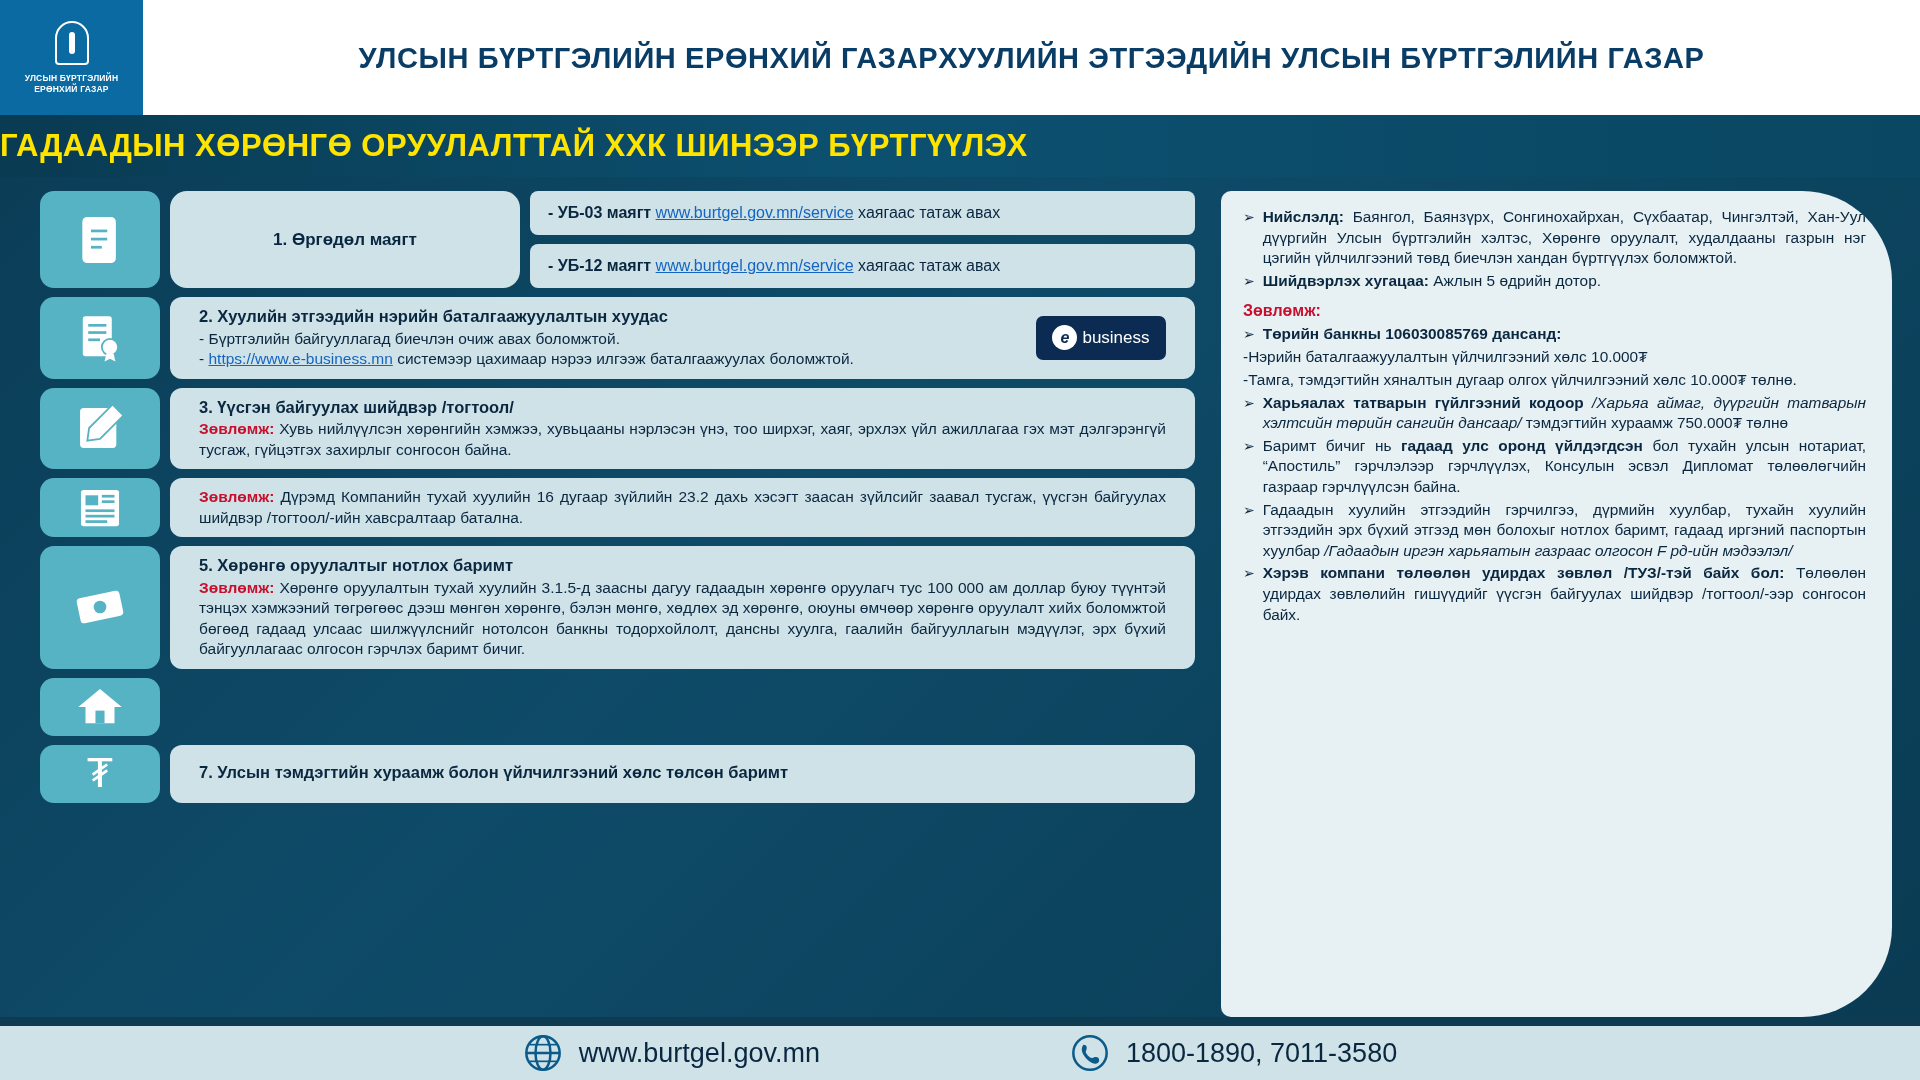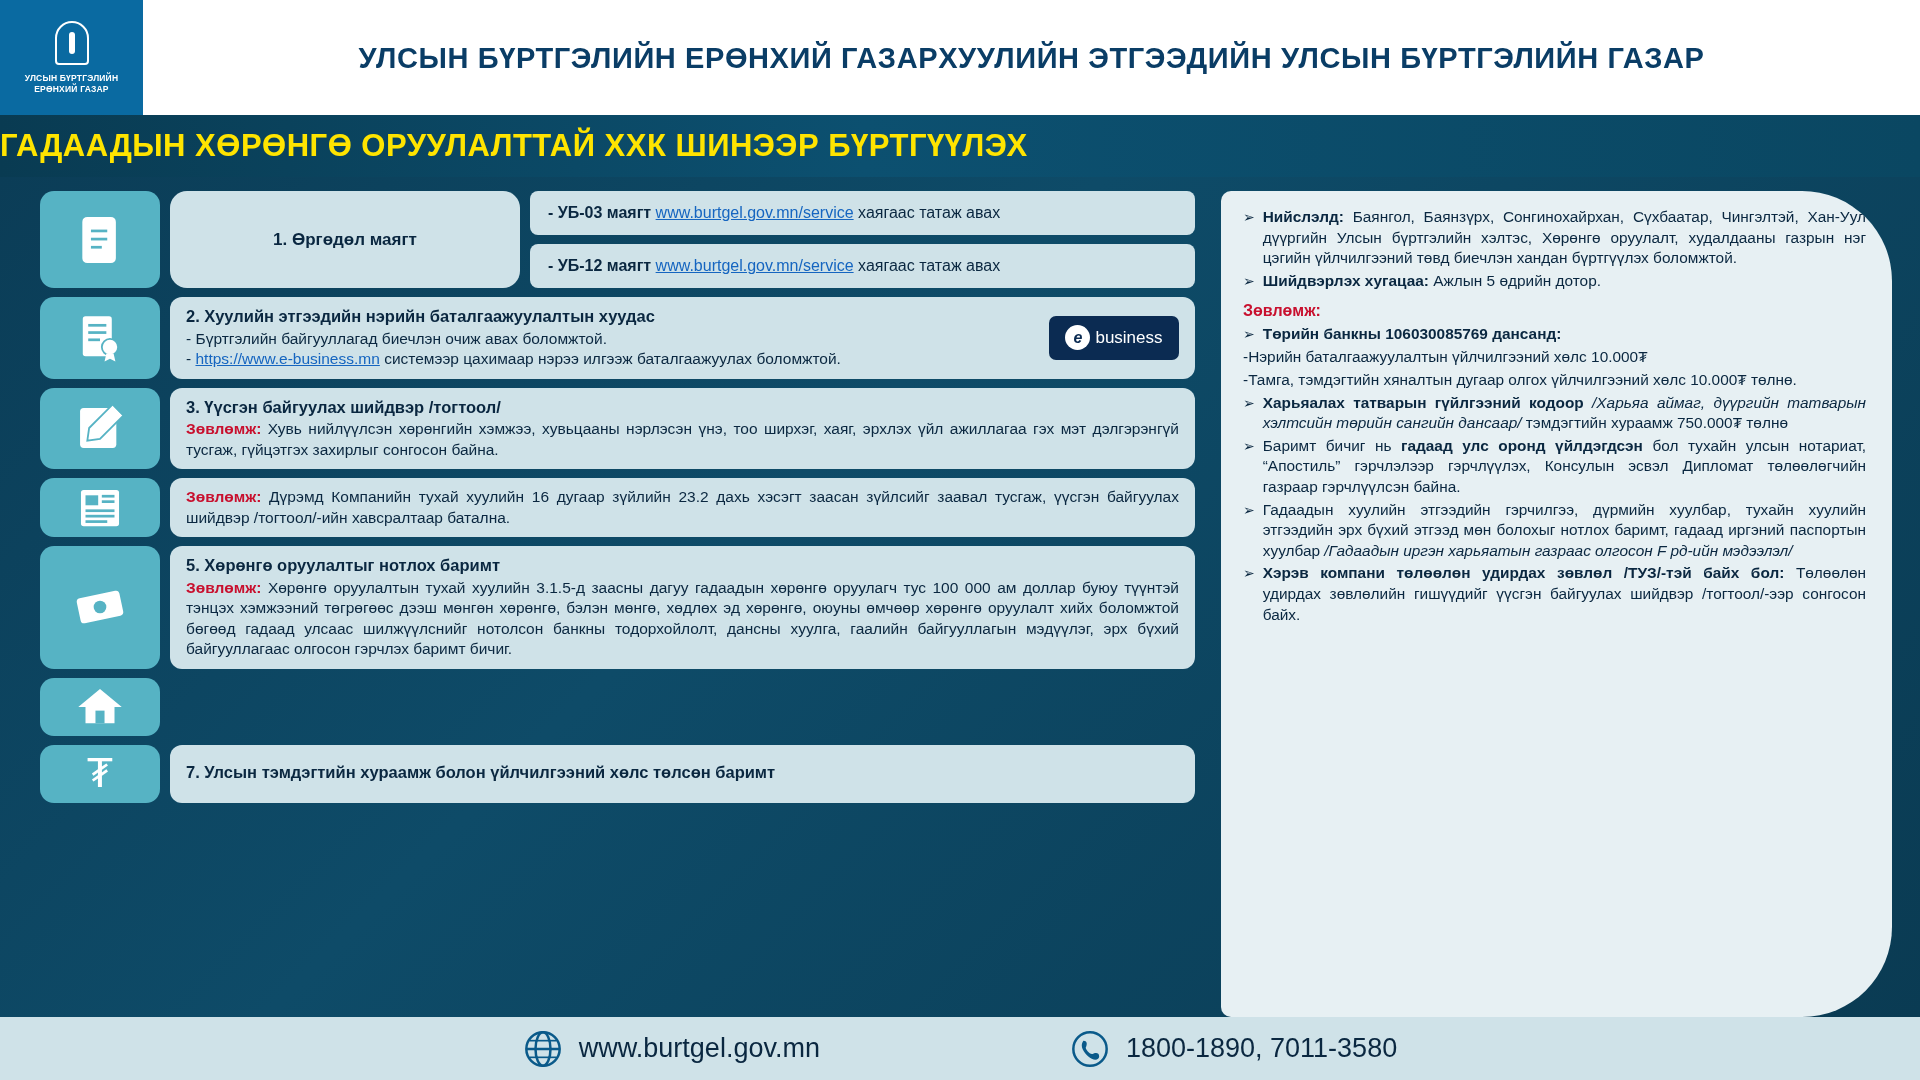--- a/index.html
+++ b/index.html
@@ -116,21 +116,21 @@
     align-items:center;
     justify-content:center;
     color:#ffffff;
   }
   .icon-tile svg { width:58px; height:58px; }
 
   .panel {
     flex:1;
     background:#cfe2e8;
     border-radius:12px;
-    padding:9px 16px;
+    padding:9px 29px;
     color:#0a2740;
     font-size:15.5px;
     line-height:20.5px;
   }
   .panel.tall { display:flex; flex-direction:column; justify-content:center; }
   .panel-title {
     font-weight:bold;
     font-size:16.5px;
     margin-bottom:2px;
   }
@@ -210,21 +210,21 @@
   .bullet .bt { flex:1; }
   .sec-head { color:#c8102e; font-weight:bold; margin:9px 0 3px; font-size:16px; }
   .ital { font-style:italic; }
   .b { font-weight:bold; }
   .plain { margin:1px 0 2px; text-align:justify; }
 
   
   .footer {
     position:absolute;
     bottom:0; left:0;
-    width:1920px; height:63px;
+    width:1920px; height:54px;
     background:#cfe2e8;
     display:flex;
     align-items:center;
     justify-content:center;
     gap:250px;
     color:#0a2740;
     font-size:27px;
   }
   .fitem { display:flex; align-items:center; gap:16px; }
   .fitem svg { width:40px; height:40px; }

